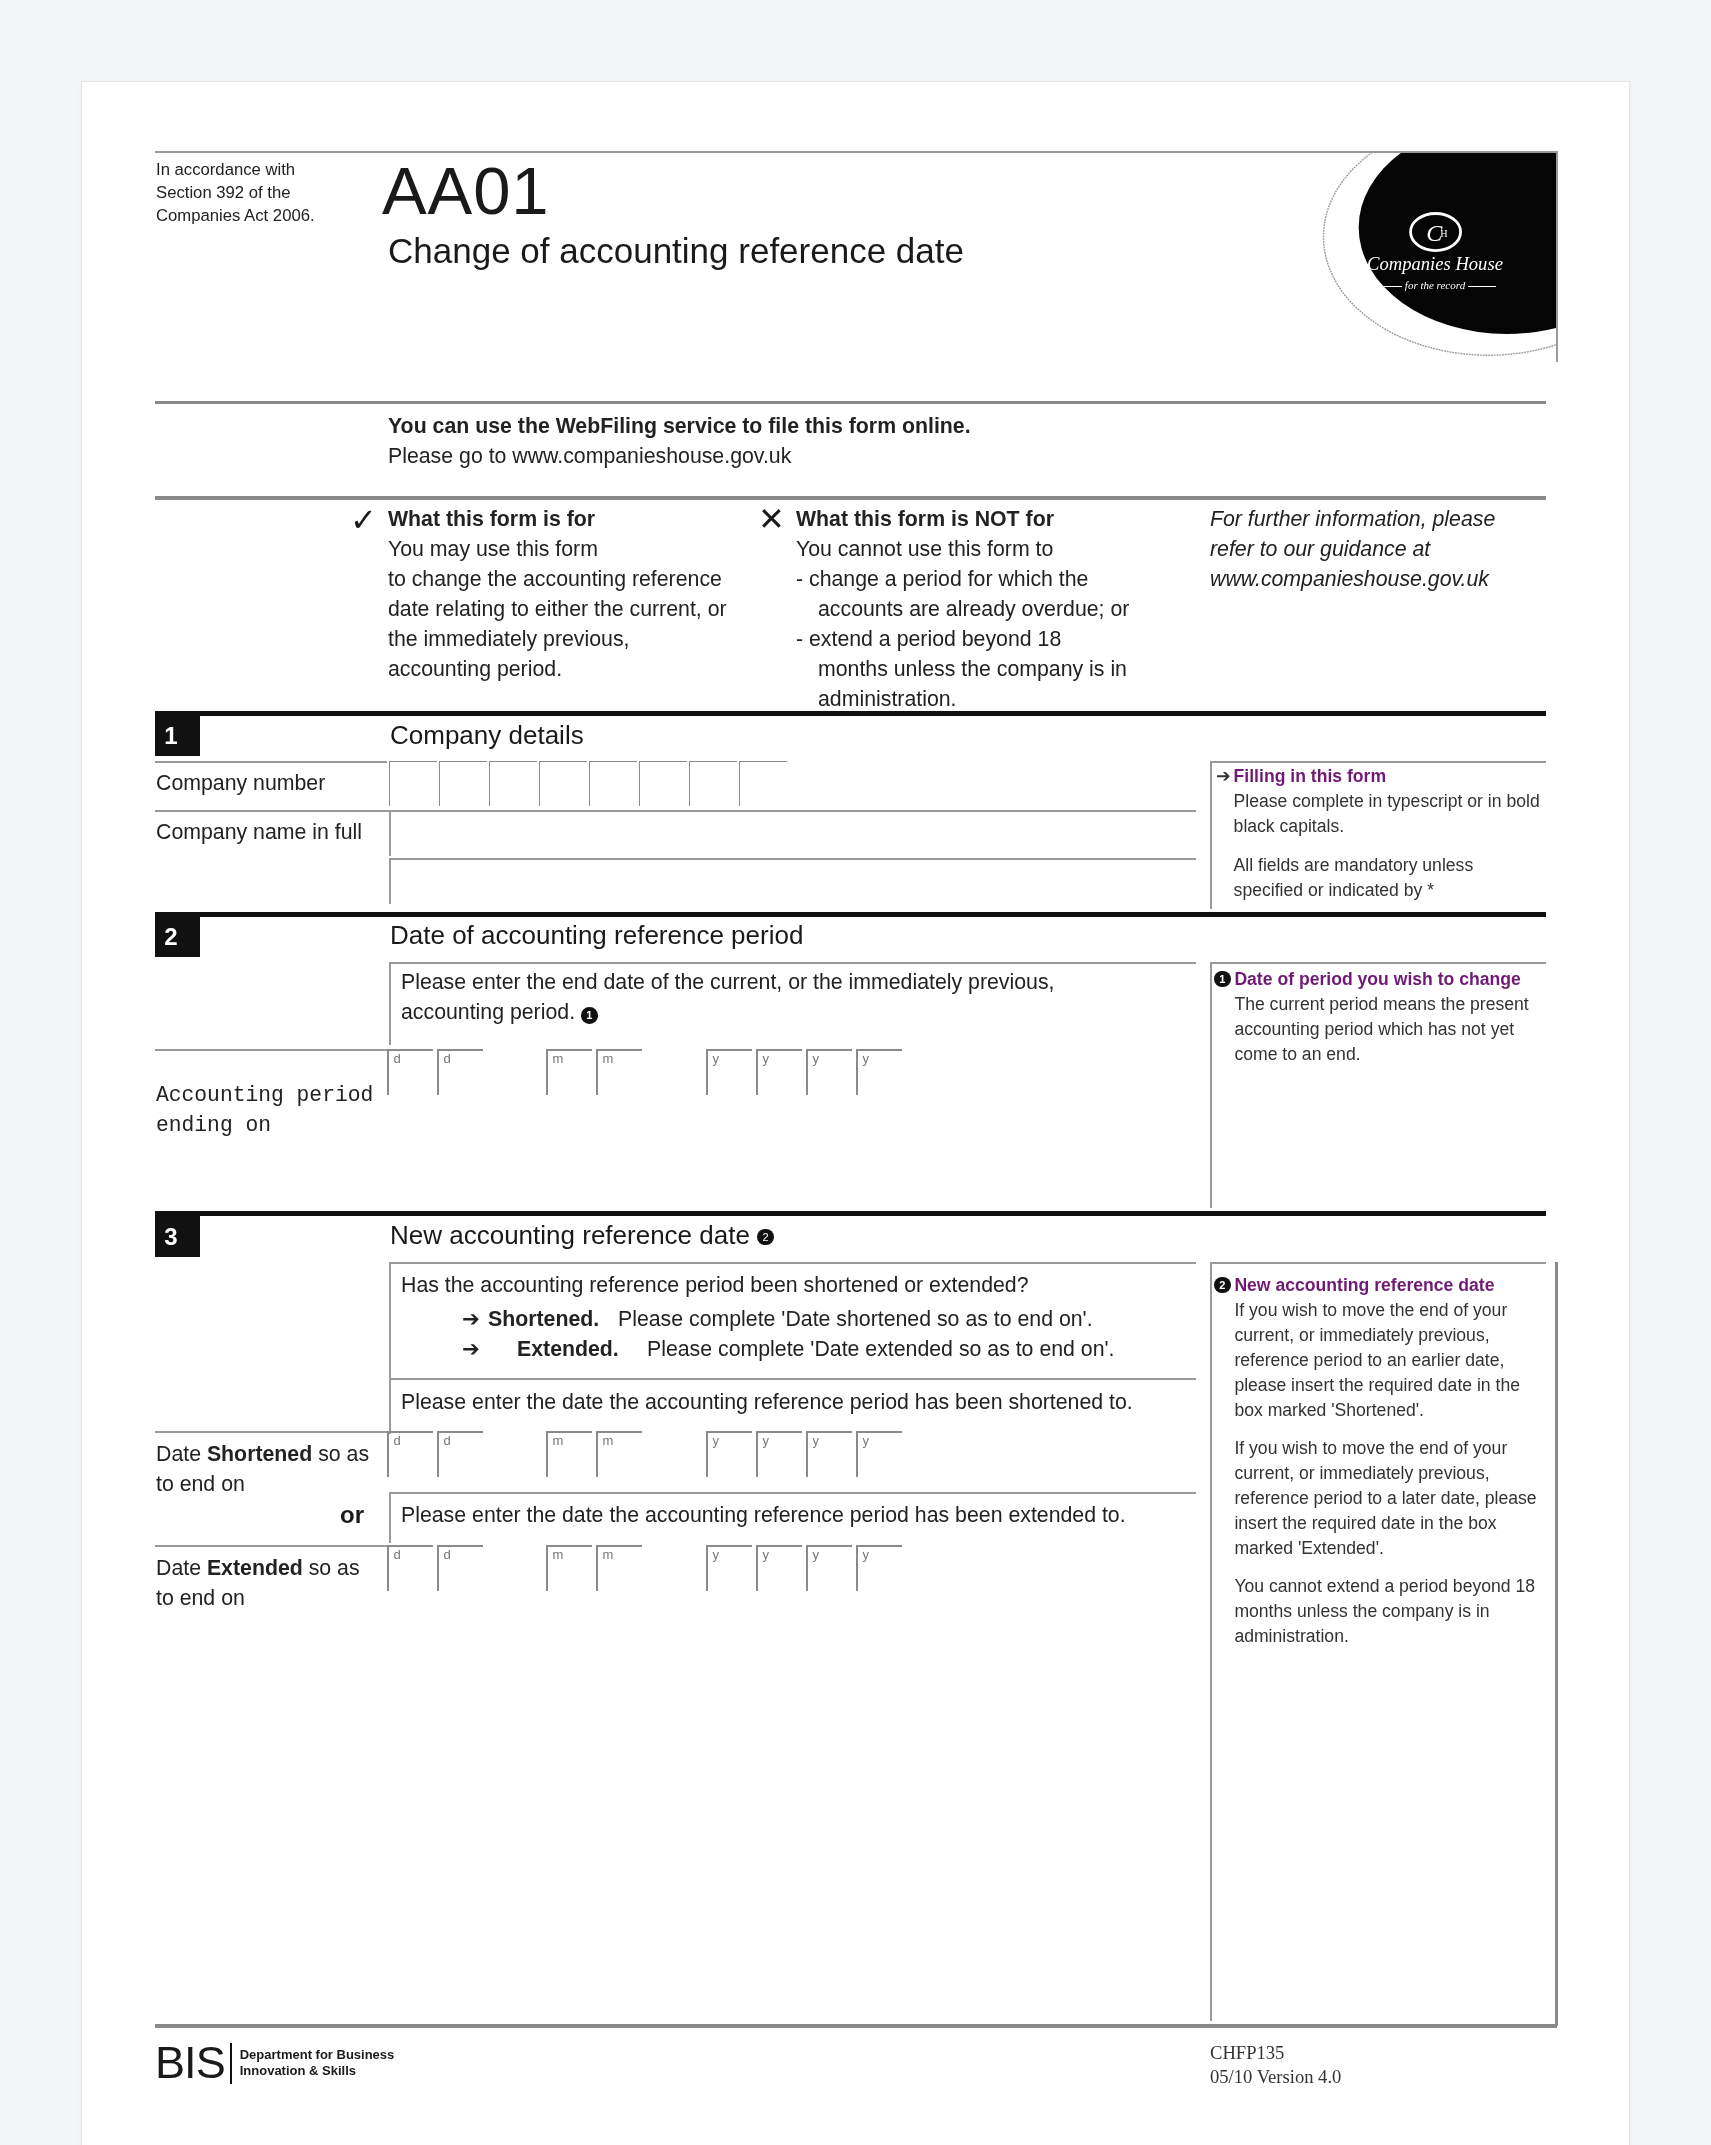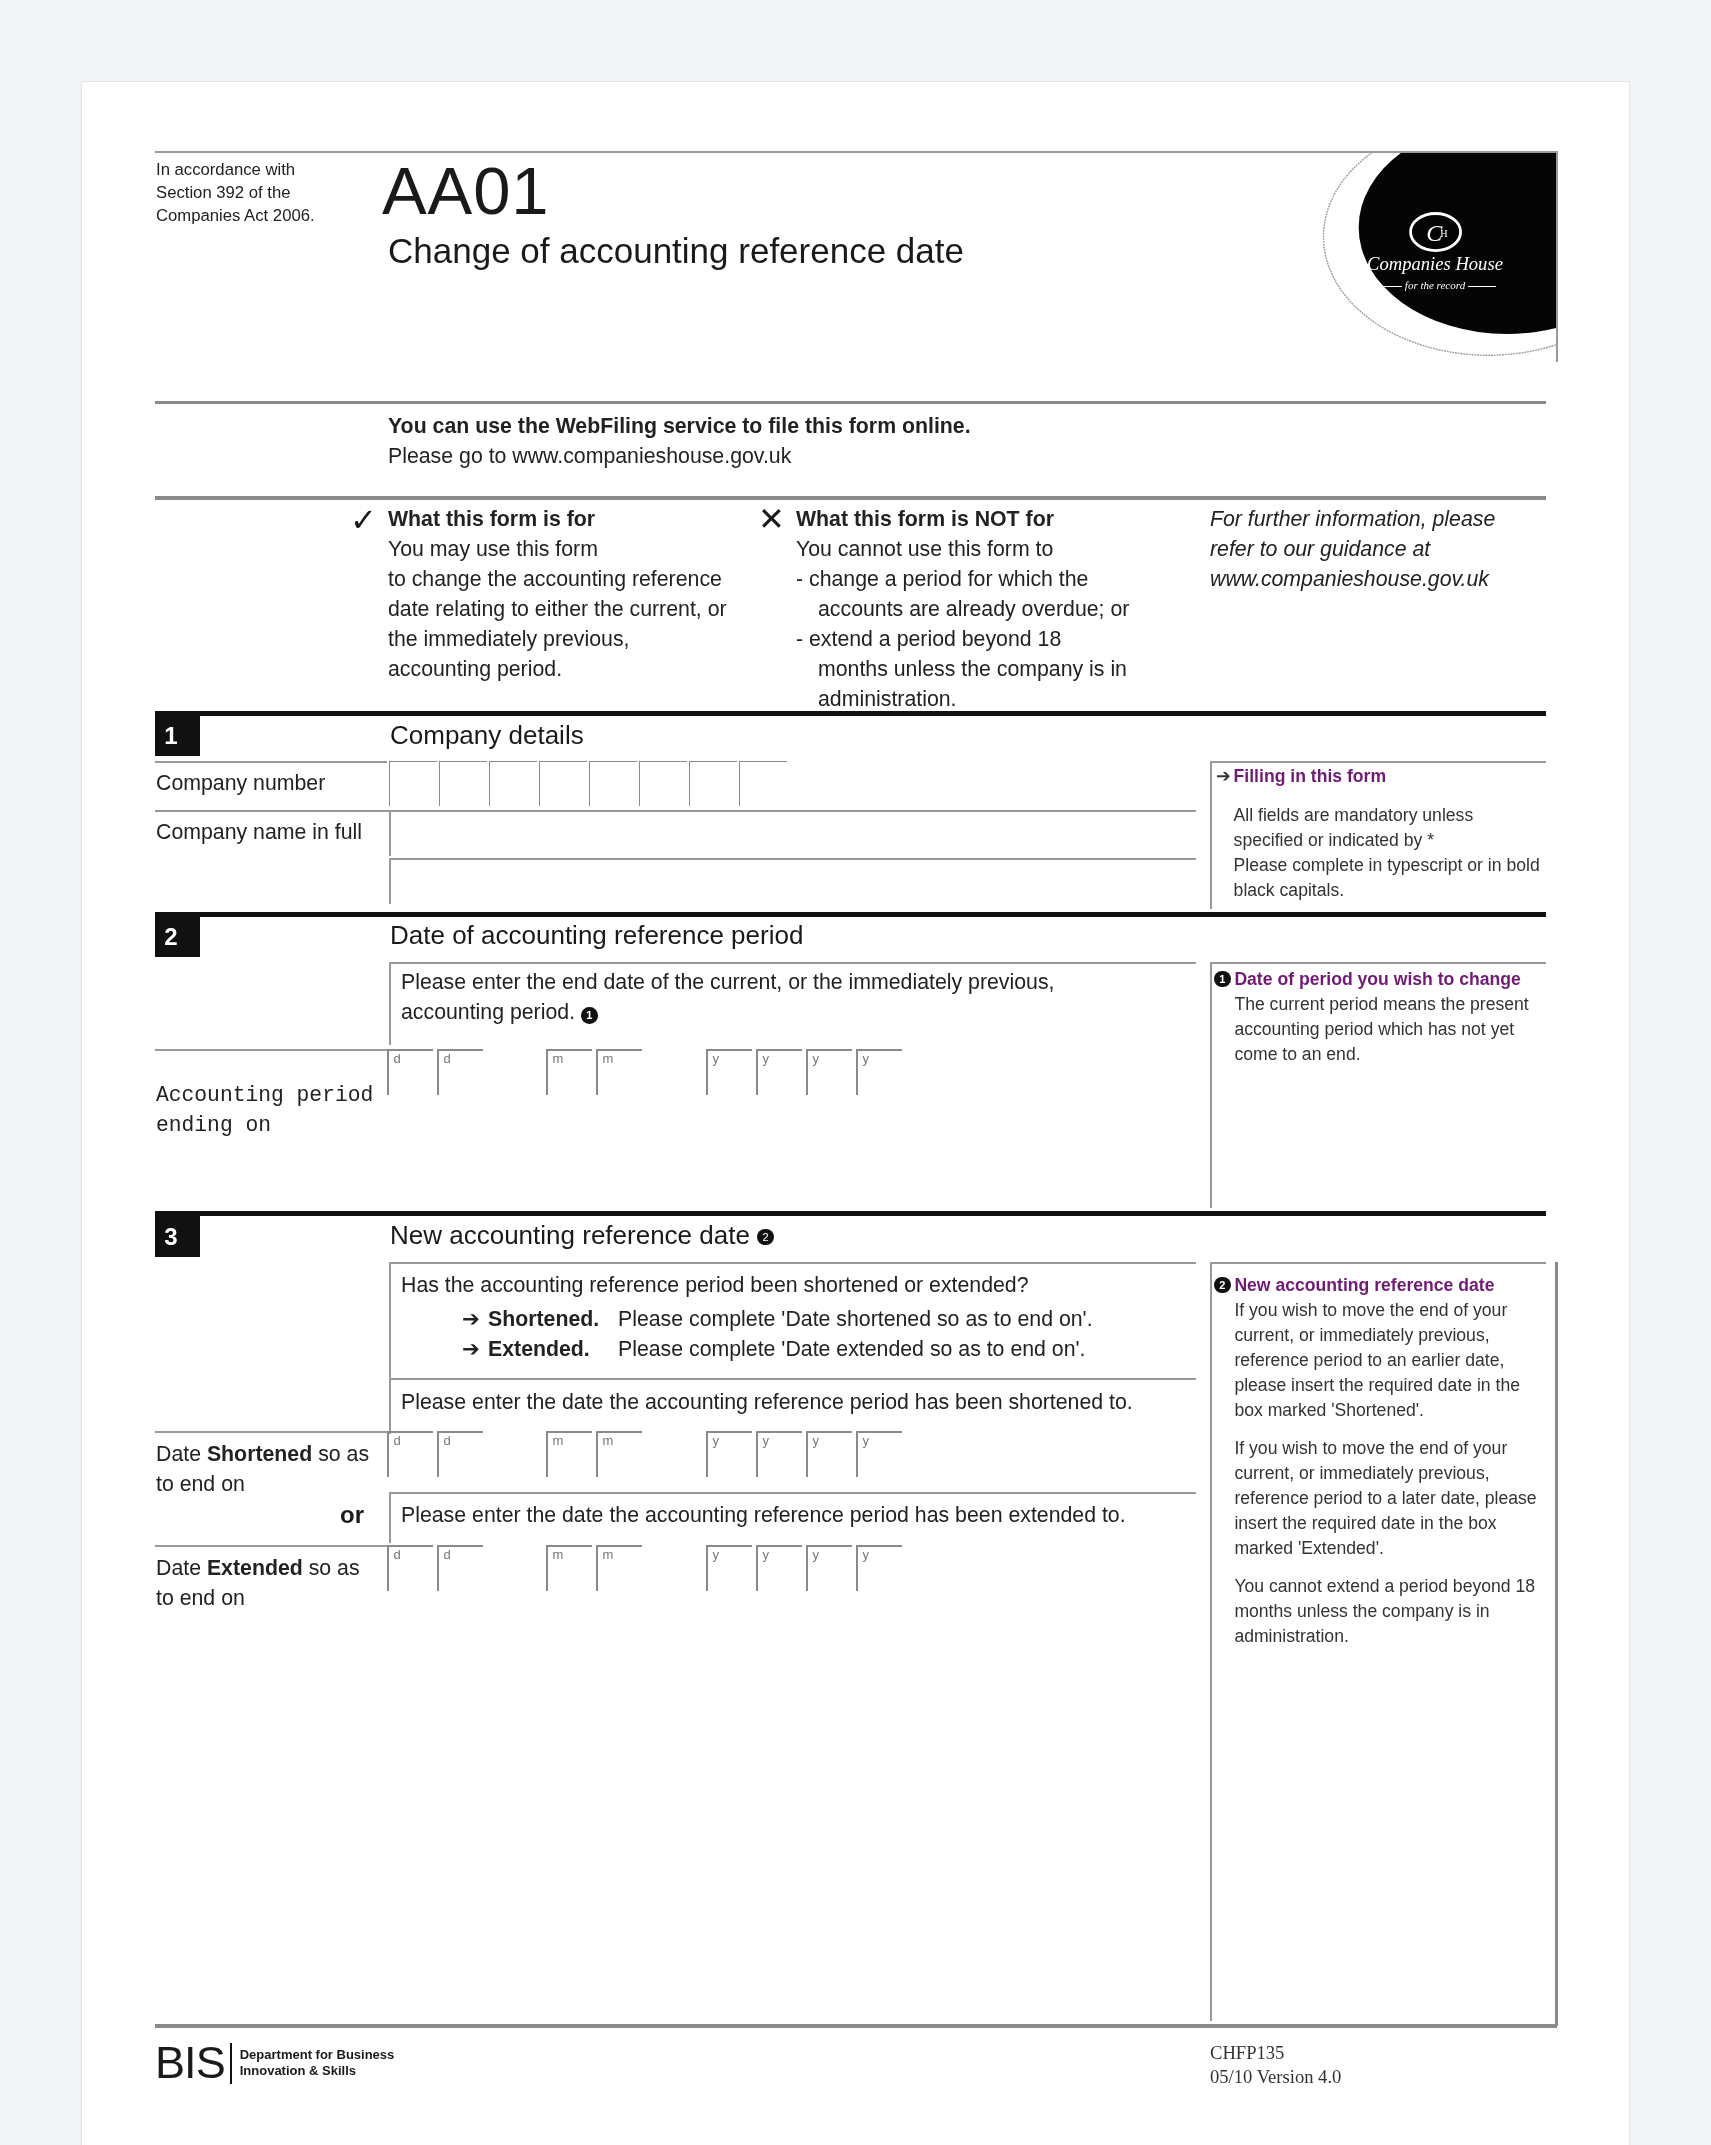--- a/index.html
+++ b/index.html
@@ -130,22 +130,22 @@
 <div class="vline" style="left:389px; top:858px; height:46px;"></div>
 <input class="text-input" style="left: 391px; top: 860px; width: 803px; height: 43px;" value="">
 
 <div class="hline thin" style="left:1210px; top:761px; width:336px;"></div>
 <div class="vline" style="left:1210px; top:761px; height:148px;"></div>
 <div class="abs side-text" style="left:1216px; top:764px; width:329px;">
   <div style="display:flex;">
       <span style="width:17.6px;">➔</span>
       <span class="side-head">Filling in this form</span>
     </div>
+  <div style="padding-left:17.6px;">Please complete in typescript or in bold black capitals.</div>
   <div style="padding-left:17.6px; margin-top:14px;">All fields are mandatory unless specified or indicated by *</div>
-  <div style="padding-left:17.6px;">Please complete in typescript or in bold black capitals.</div>
 </div>
 
 <div class="hline thick" style="left:155px; top:912px; width:1391px;"></div>
 <div class="sec-num" style="left:155px; top:916px;">2</div>
 <div class="sec-title" style="left:390px; top:920px;">Date of accounting reference period</div>
 
 <div class="hline thin" style="left:389px; top:962px; width:807px;"></div>
 <div class="vline" style="left:389px; top:962px; height:83px;"></div>
 <div class="abs body" style="left:401px; top:967px; width:714px;">
   <span>Please enter the end date of the current, or the immediately previous, accounting period.</span>
@@ -189,21 +189,21 @@
 <div class="vline" style="left:389px; top:1262px; height:116px;"></div>
 <div class="abs body" style="left:401px; top:1270px; width:788px;">
   <div>Has the accounting reference period been shortened or extended?</div>
   <div style="padding-left:61px; margin-top:3.7px; display:flex;">
     <span style="width:26px;">➔</span>
     <span class="bold" style="width:130px;">Shortened.</span>
     <span>Please complete 'Date shortened so as to end on'.</span>
   </div>
   <div style="padding-left:61px; display:flex;">
     <span style="width:26px;">➔</span>
-    <span class="bold" style="width:130px;">Extended.</span>
+    <span class="bold" style="width:130px;margin-left:29px;">Extended.</span>
     <span>Please complete 'Date extended so as to end on'.</span>
   </div>
 </div>
 
 <div class="hline thin" style="left:389px; top:1378px; width:807px;"></div>
 <div class="vline" style="left:389px; top:1378px; height:56px;"></div>
 <div class="abs body" style="left:401px; top:1387px;">Please enter the date the accounting reference period has been shortened to.</div>
 
 <div class="hline thin" style="left:155px; top:1431px; width:232px;"></div>
 <div class="abs body" style="left:156px; top:1439px;">

